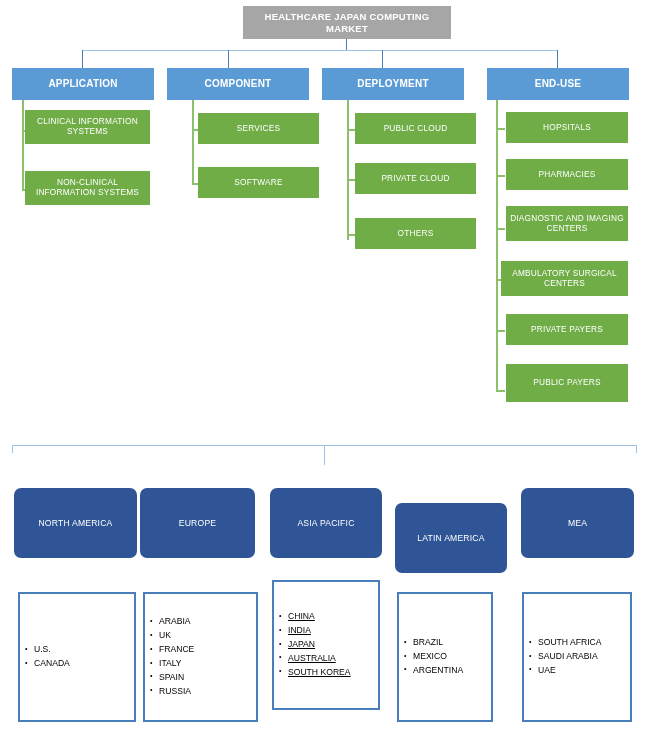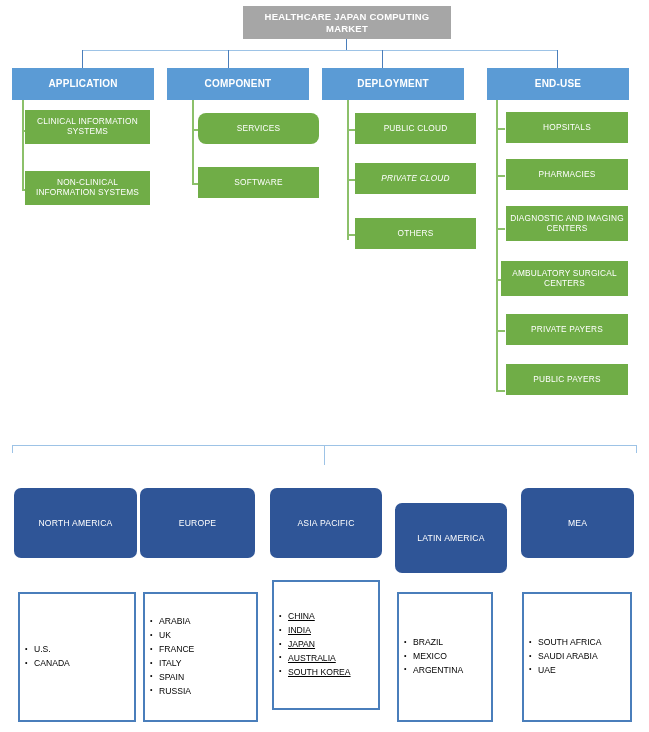--- a/index.html
+++ b/index.html
@@ -149,39 +149,39 @@
     <span>NON-CLINICAL INFORMATION SYSTEMS</span>
   </div>
 
   <div class="abox cat-box" style="left:167px; top:68px; width:142px; height:32px;">
     <span>COMPONENT</span>
   </div>
   <div class="conn-green" style="left:192px; top:100px; width:1.5px; height:85px;"></div>
   <div class="conn-green" style="left:192px; top:129px; width:9px; height:1.5px;"></div>
   <div class="conn-green" style="left:192px; top:183px; width:9px; height:1.5px;"></div>
 
-  <div class="abox leaf-box" style="left:198px; top:113px; width:121px; height:31px;border-radius:8px;">
+  <div class="abox leaf-box" style="left:198px; top:113px; width:121px; height:31px;">
     <span>SERVICES</span>
   </div>
   <div class="abox leaf-box" style="left:198px; top:167px; width:121px; height:31px;">
     <span>SOFTWARE</span>
   </div>
 
   <div class="abox cat-box" style="left:322px; top:68px; width:142px; height:32px;">
     <span>DEPLOYMENT</span>
   </div>
   <div class="conn-green" style="left:347px; top:100px; width:1.5px; height:140px;"></div>
   <div class="conn-green" style="left:347px; top:129px; width:9px; height:1.5px;"></div>
   <div class="conn-green" style="left:347px; top:179px; width:9px; height:1.5px;"></div>
   <div class="conn-green" style="left:347px; top:234px; width:9px; height:1.5px;"></div>
 
   <div class="abox leaf-box" style="left:355px; top:113px; width:121px; height:31px;">
     <span>PUBLIC CLOUD</span>
   </div>
-  <div class="abox leaf-box" style="left:355px; top:163px; width:121px; height:31px;font-style:italic;">
+  <div class="abox leaf-box" style="left:355px; top:163px; width:121px; height:31px;">
     <span>PRIVATE CLOUD</span>
   </div>
   <div class="abox leaf-box" style="left:355px; top:218px; width:121px; height:31px;">
     <span>OTHERS</span>
   </div>
 
   <div class="abox cat-box" style="left:487px; top:68px; width:142px; height:32px;">
     <span>END-USE</span>
   </div>
   <div class="conn-green" style="left:496px; top:100px; width:1.5px; height:291px;"></div>
@@ -200,21 +200,21 @@
   </div>
   <div class="abox leaf-box" style="left:506px; top:206px; width:122px; height:35px;">
     <span>DIAGNOSTIC AND IMAGING CENTERS</span>
   </div>
   <div class="abox leaf-box" style="left:501px; top:261px; width:127px; height:35px;">
     <span>AMBULATORY SURGICAL CENTERS</span>
   </div>
   <div class="abox leaf-box" style="left:506px; top:314px; width:122px; height:31px;">
     <span>PRIVATE PAYERS</span>
   </div>
-  <div class="abox leaf-box" style="left:506px; top:364px; width:122px; height:31px;justify-content:center;">
+  <div class="abox leaf-box" style="left:506px; top:364px; width:122px; height:38px;justify-content:center;">
     <span>PUBLIC  PAYERS</span>
   </div>
 
   <div class="conn-light" style="left:12px; top:445px; width:625px; height:1px;"></div>
   <div class="conn-light" style="left:12px; top:445px; width:1px; height:8px;"></div>
   <div class="conn-light" style="left:636px; top:445px; width:1px; height:8px;"></div>
   <div class="conn-light" style="left:324px; top:445px; width:1px; height:20px;"></div>
 
   <div class="abox region-box" style="left:14px; top:488px; width:123px; height:70px;">
     <span>NORTH AMERICA</span>

